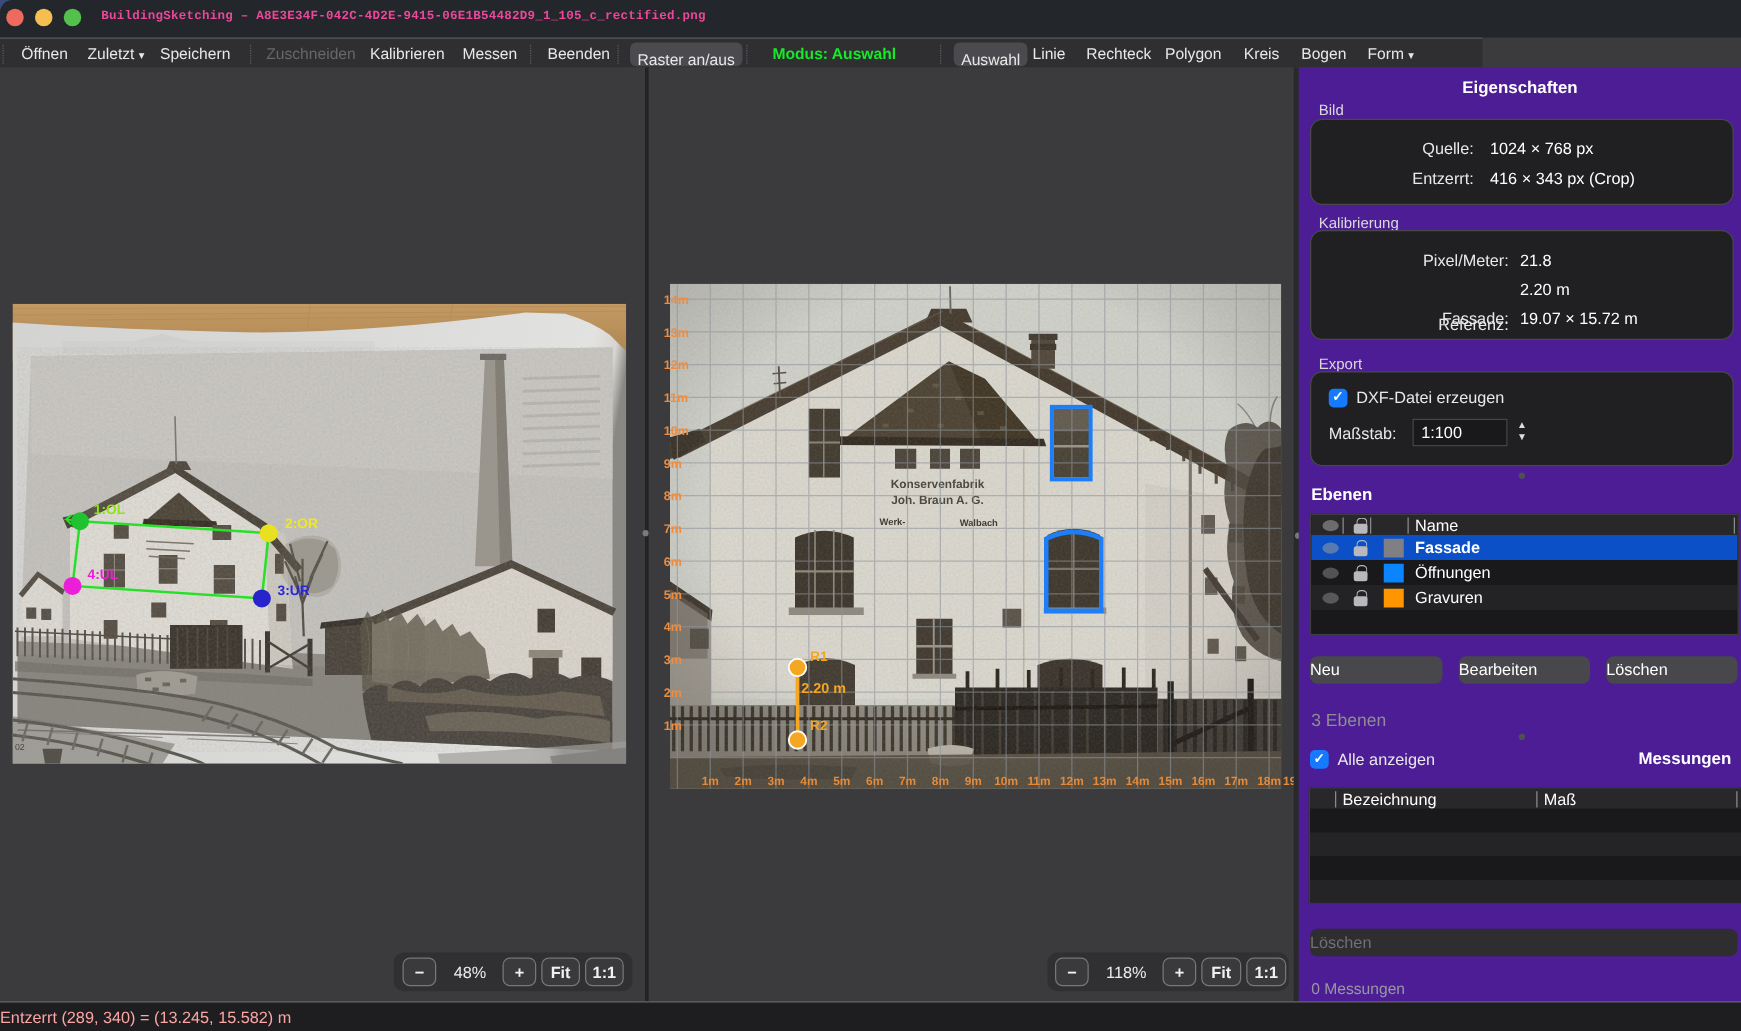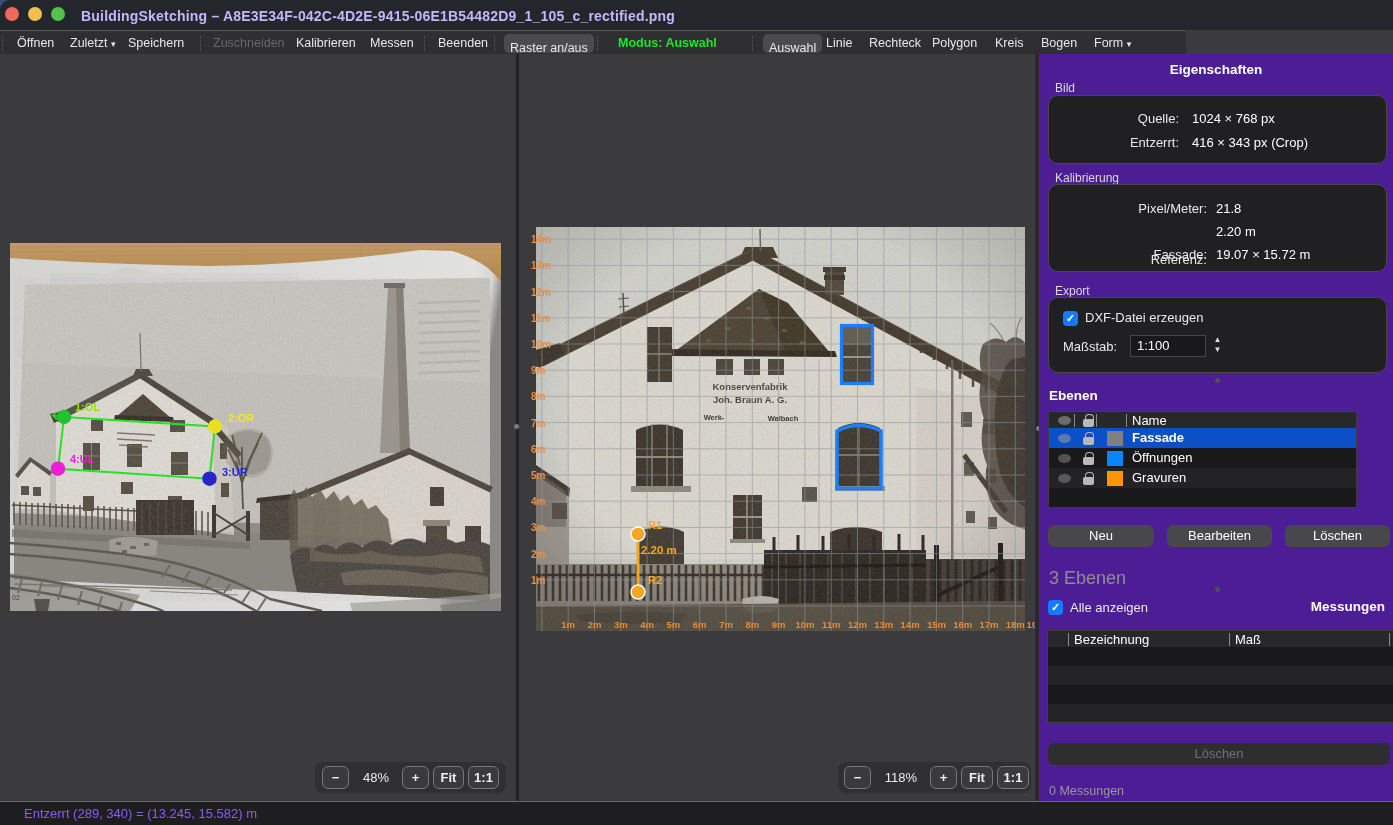--- a/index.html
+++ b/index.html
@@ -4,22 +4,22 @@
 <style>
   * { margin:0; padding:0; box-sizing:border-box; }
   html,body { width:1393px; height:825px; overflow:hidden; background:#3b3b3d;
     font-family:"Liberation Sans", sans-serif; }
   .titlebar { position:absolute; left:0; top:0; width:1393px; height:30px;
     background:#23262b; }
   .tl { position:absolute; top:7px; width:14px; height:14px; border-radius:50%; }
   .tl.r { left:5px;  background:#ee6a5f; }
   .tl.y { left:28px; background:#f5bf4f; }
   .tl.g { left:51px; background:#53c14b; }
-  .title { position:absolute; left:81px; top:8px; color:#c4b5fd; font-size:14px;
-    font-weight:bold; letter-spacing:0.2px; }
+  .title { position:absolute; left:81px; top:8px; color:#ec4899; font-size:10px;
+    font-weight:bold; letter-spacing:0.2px;font-family:Liberation Mono, monospace; }
   .corner-tl { position:absolute; left:0; top:0; width:10px; height:10px;
     background:#3a4a7a; clip-path:polygon(0 0, 100% 0, 0 100%); }
   .corner-tl2 { position:absolute; left:0; top:0; width:10px; height:10px;
     background:#23262b; border-radius:10px 0 0 0; }
   .toolbar { position:absolute; left:0; top:30px; width:1186px; height:24px;
     background:#2f2f31; border-top:1px solid #55565a; color:#e8e8e8;
     font-size:12.5px; }
   .tb { position:absolute; top:3px; height:19px; line-height:19px; }
   .tbtn { padding:5px 6px; border-radius:5px; }
   .tbtn.on { background:#4b4b4f; }
@@ -37,37 +37,37 @@
   .sepdot { position:absolute; width:5px; height:5px; border-radius:50%; background:#7a7a7e; }
   .zoombar { position:absolute; height:31px; background:#303032; border-radius:8px;
     color:#ececec; font-size:13px; }
   .zb { position:absolute; top:4px; height:23px; background:#3a3a3c;
     border:1px solid #77777b; border-radius:6px; text-align:center;
     line-height:21px; font-weight:bold; color:#f0f0f0; }
   .zpct { position:absolute; top:4px; height:23px; line-height:23px; text-align:center; }
   .panel { position:absolute; left:1039px; top:0; width:354px; height:748px;
     background:#4c1d95; color:#e9e9ea; font-size:13px; }
   .statusbar { position:absolute; left:0; top:801px; width:1393px; height:24px;
-    background:#1e1e20; border-top:1px solid #69696d; color:#8b5cf6;
-    font-size:13px; line-height:23px; padding-left:24px; }
+    background:#1e1e20; border-top:1px solid #69696d; color:#fca5a5;
+    font-size:13px; line-height:23px; padding-left:0; }
   
   .ptitle { position:absolute; left:0; width:354px; text-align:center; top:8px;
     font-weight:bold; font-size:13.5px; color:#fff; }
   .plabel { position:absolute; left:16px; color:#d9d9da; font-size:12px; }
   .pbox { position:absolute; left:9px; width:339px; border:1px solid #48484b;
     border-radius:10px; background:#202022; }
   .prl { position:absolute; text-align:right; color:#e9e9ea; }
   .prv { position:absolute; color:#fff; }
   .chk { position:absolute; width:15px; height:15px; background:#157aff;
     border-radius:4px; color:#fff; font-size:11px; font-weight:bold;
     text-align:center; line-height:15px; }
-  .layers-table { position:absolute; left:9px; top:357px; width:309px; height:97px;
+  .layers-table { position:absolute; left:9px; top:357px; width:343px; height:97px;
     background:#1b1b1d; border:1px solid #3e3e40; font-size:13px; overflow:hidden; }
   .btn { position:absolute; height:22px; background:#48484c; border-radius:6px;
-    color:#fff; text-align:center; line-height:22px; font-size:13px; }
+    color:#fff; text-align:left; line-height:22px; font-size:13px; }
   .mtable { position:absolute; left:8px; top:576px; width:414px; height:93px;
     background:#1b1b1d; border:1px solid #3e3e40; overflow:hidden; }
   .lrow { position:absolute; left:0; width:100%; }
   .vpipe { position:absolute; width:1px; height:13px; background:#8a8a8e; }
   .eyeic { position:absolute; left:9px; width:13px; height:9px; }
   .eyeic::before { content:""; position:absolute; left:0; top:0; width:13px; height:9px;
     background:#9a9a9e; border-radius:50%; }
   .lockic { position:absolute; width:11px; height:12px; }
   .lockic::before { content:""; position:absolute; left:0; top:5px; width:11px; height:8px;
     background:#b9b9bd; border-radius:2px; }
@@ -734,21 +734,21 @@
         <span class="eyeic" style="top:6px;opacity:.45;"></span>
         <span class="lockic" style="left:34px;top:4px;"></span>
         <div class="swatch" style="background:#ff9500;"></div>
         <span class="lname">Gravuren</span>
       </div>
       <div class="lrow" style="top:76px;height:19px;background:#19191b;"></div>
     </div>
     <div class="btn" style="left:9px;top:471px;width:106px;">Neu</div>
     <div class="btn" style="left:128px;top:471px;width:105px;">Bearbeiten</div>
     <div class="btn" style="left:246px;top:471px;width:105px;">Löschen</div>
-    <div style="position:absolute;left:10px;top:514px;color:#8e8e93;font-size:18px;">3 Ebenen</div>
+    <div style="position:absolute;left:10px;top:514px;color:#8e8e93;font-size:14px;">3 Ebenen</div>
     <div class="chk" style="left:9px;top:546px;">✓</div>
     <div style="position:absolute;left:31px;top:546px;">Alle anzeigen</div>
     <div style="position:absolute;right:8px;top:545px;font-weight:bold;font-size:13.5px;color:#fff;">Messungen</div>
     <div class="mtable">
       <div class="lrow" style="top:0;height:16px;background:#28282a;">
         <div class="vpipe" style="left:20px;top:2px;"></div>
         <span style="position:absolute;left:26px;top:1px;color:#fff;font-size:13px;">Bezeichnung</span>
         <div class="vpipe" style="left:181px;top:2px;"></div>
         <span style="position:absolute;left:187px;top:1px;color:#fff;font-size:13px;">Maß</span>
         <div class="vpipe" style="left:341px;top:2px;"></div>

